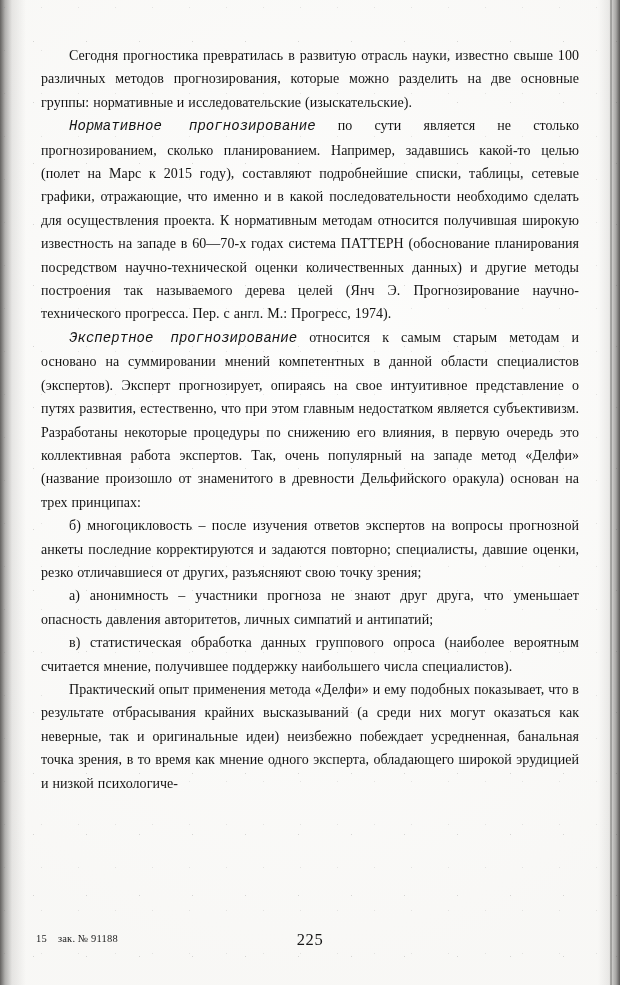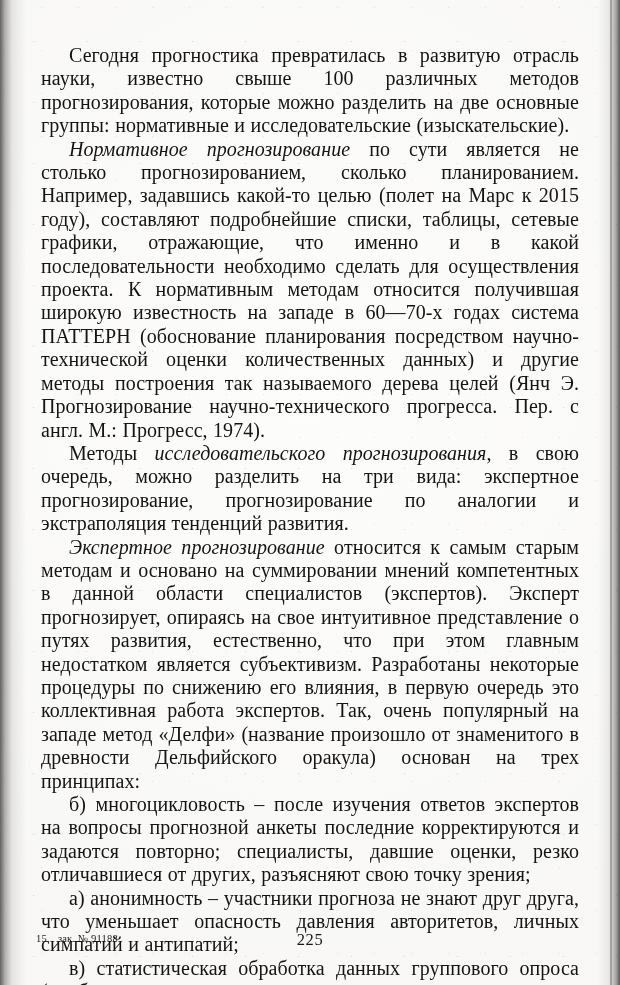--- a/index.html
+++ b/index.html
@@ -89,30 +89,31 @@
     left: 41px;
     top: 44px;
     width: 538px;
     z-index: 4;
   }
 
   .para {
     margin: 0;
     text-indent: 28px;
     text-align: justify;
-    font-size: 20px;
+    font-size: 14px;
     line-height: 23.4px;
     letter-spacing: 0.05px;
     word-spacing: 0.4px;
     hyphens: manual;
   }
 
   .para i,
   .para em {
     font-style: italic;
+    font-family: Liberation Mono, monospace;
   }
 
   
   .footer {
     position: absolute;
     left: 0;
     top: 930px;
     width: 620px;
     height: 22px;
     z-index: 4;
@@ -151,21 +152,20 @@
 <body>
 
 <div class="page">
 
   <div class="paper-tint"></div>
   <div class="speckles"></div>
 
   <div class="text-block">
       <p class="para"><span>Сегодня прогностика превратилась в развитую отрасль науки, известно свыше 100 различных методов прогнозирования, которые можно разделить на две основные группы: нормативные и исследовательские (изыскательские).</span></p>
       <p class="para"><i>Нормативное прогнозирование</i><span> по сути является не столько прогнозированием, сколько планированием. Например, задавшись какой-то целью (полет на Марс к 2015 году), составляют подробнейшие списки, таблицы, сетевые графики, отражающие, что именно и в какой последовательности необходимо сделать для осуществления проекта. К нормативным методам относится получившая широкую известность на западе в 60—70-х годах система ПАТТЕРН (обоснование планирования посредством научно-технической оценки количественных данных) и другие методы построения так называемого дерева целей (Янч Э. Прогнозирование научно-технического прогресса. Пер. с англ. М.: Прогресс, 1974).</span></p>
-      <p class="para"><span>Методы </span><i>исследовательского прогнозирования</i><span>, в свою очередь, можно разделить на три вида: экспертное прогнозирование, прогнозирование по аналогии и экстраполяция тенденций развития.</span></p>
       <p class="para"><i>Экспертное прогнозирование</i><span> относится к самым старым методам и основано на суммировании мнений компетентных в данной области специалистов (экспертов). Эксперт прогнозирует, опираясь на свое интуитивное представление о путях развития, естественно, что при этом главным недостатком является субъективизм. Разработаны некоторые процедуры по снижению его влияния, в первую очередь это коллективная работа экспертов. Так, очень популярный на западе метод «Делфи» (название произошло от знаменитого в древности Дельфийского оракула) основан на трех принципах:</span></p>
       <p class="para"><span>б) многоцикловость – после изучения ответов экспертов на вопросы прогнозной анкеты последние корректируются и задаются повторно; специалисты, давшие оценки, резко отличавшиеся от других, разъясняют свою точку зрения;</span></p>
       <p class="para"><span>а) анонимность – участники прогноза не знают друг друга, что уменьшает опасность давления авторитетов, личных симпатий и антипатий;</span></p>
       <p class="para"><span>в) статистическая обработка данных группового опроса (наиболее вероятным считается мнение, получившее поддержку наибольшего числа специалистов).</span></p>
       <p class="para"><span>Практический опыт применения метода «Делфи» и ему подобных показывает, что в результате отбрасывания крайних высказываний (а среди них могут оказаться как неверные, так и оригинальные идеи) неизбежно побеждает усредненная, банальная точка зрения, в то время как мнение одного эксперта, обладающего широкой эрудицией и низкой психологиче-</span></p>
     </div>
 
   <div class="footer">
     <div class="signature">
       <span class="sig-num">15</span><span>зак. № 91188</span>

